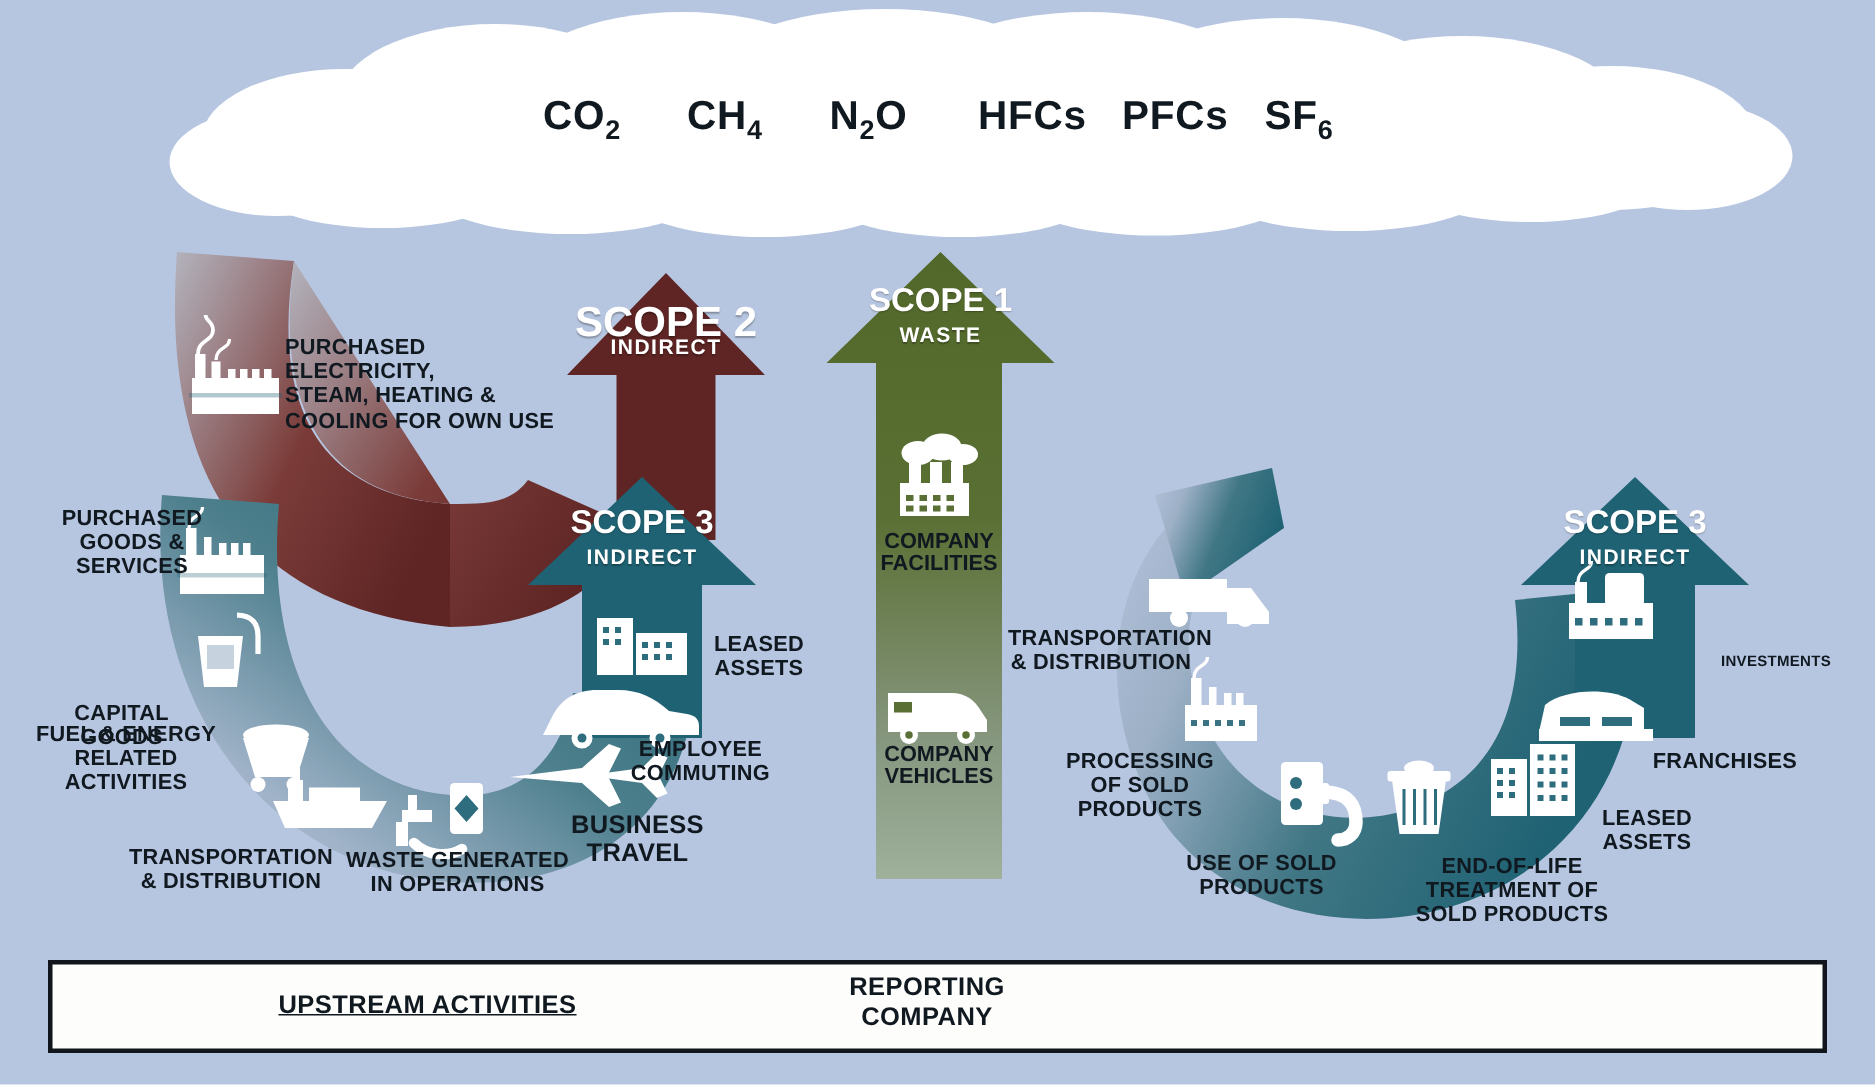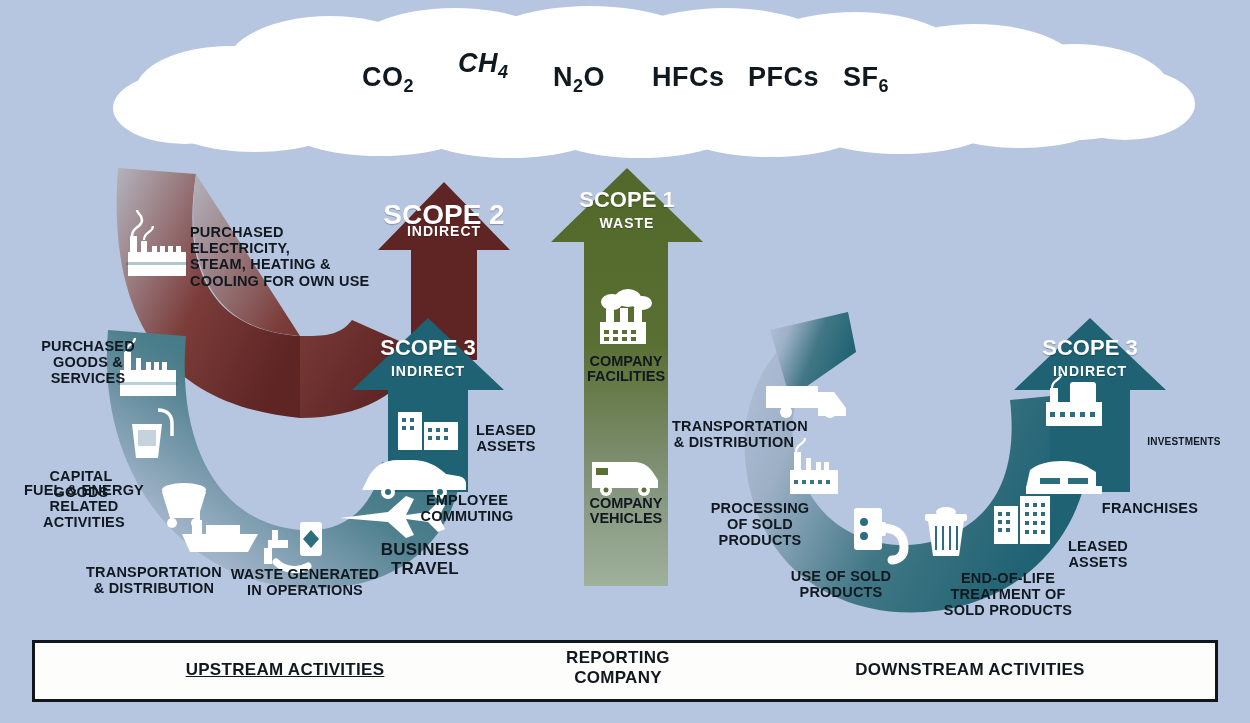--- a/index.html
+++ b/index.html
@@ -398,21 +398,21 @@
     </g>
 
     <g fill="none" stroke="#11161c" stroke-width="3">
       <path d="M 512 643 L 545 671 L 512 699"></path>
       <path d="M 690 643 L 723 671 L 690 699"></path>
     </g>
   </svg>
 
   <div class="gas" style="left:362px;top:62px;">
     CO<sub>2</sub></div>
-  <div class="gas" style="left:458px;top:48px;font-style:italic;">
+  <div class="gas" style="left:458px;top:62px;">
     CH<sub>4</sub></div>
   <div class="gas" style="left:553px;top:62px;">
     N<sub>2</sub>O</div>
   <div class="gas" style="left:652px;top:62px;">HFCs</div>
   <div class="gas" style="left:748px;top:62px;text-align:right;">PFCs</div>
   <div class="gas" style="left:843px;top:62px;">
     SF<sub>6</sub></div>
 
   <div class="arrowtext" style="left:378px;top:184px;width:132px;font-size:28px;margin-top:16px;">SCOPE 2</div>
   <div class="arrowtext" style="left:378px;top:224px;width:132px;font-size:14px;letter-spacing:1px;">INDIRECT</div>
@@ -468,15 +468,14 @@
 SOLD PRODUCTS</div>
   <div class="lbl" style="left:1050px;top:538px;width:96px;font-size:14.5px;">LEASED
 ASSETS</div>
   <div class="lbl" style="left:1096px;top:500px;width:108px;font-size:14.5px;">FRANCHISES</div>
   <div class="lbl" style="left:1122px;top:436px;width:124px;font-size:10px;">INVESTMENTS</div>
 
   <div id="banner"></div>
   <div class="bantxt" style="left:120px;top:660px;width:330px;text-decoration:underline;">UPSTREAM ACTIVITIES</div>
   <div class="bantxt" style="left:548px;top:648px;width:140px;">REPORTING
 COMPANY</div>
-  <div class="bantxt" style="left:790px;top:660px;width:360px;">DOWNSTREAM ACTIVITIES</div>
 
 </div>
 
 </body></html>

